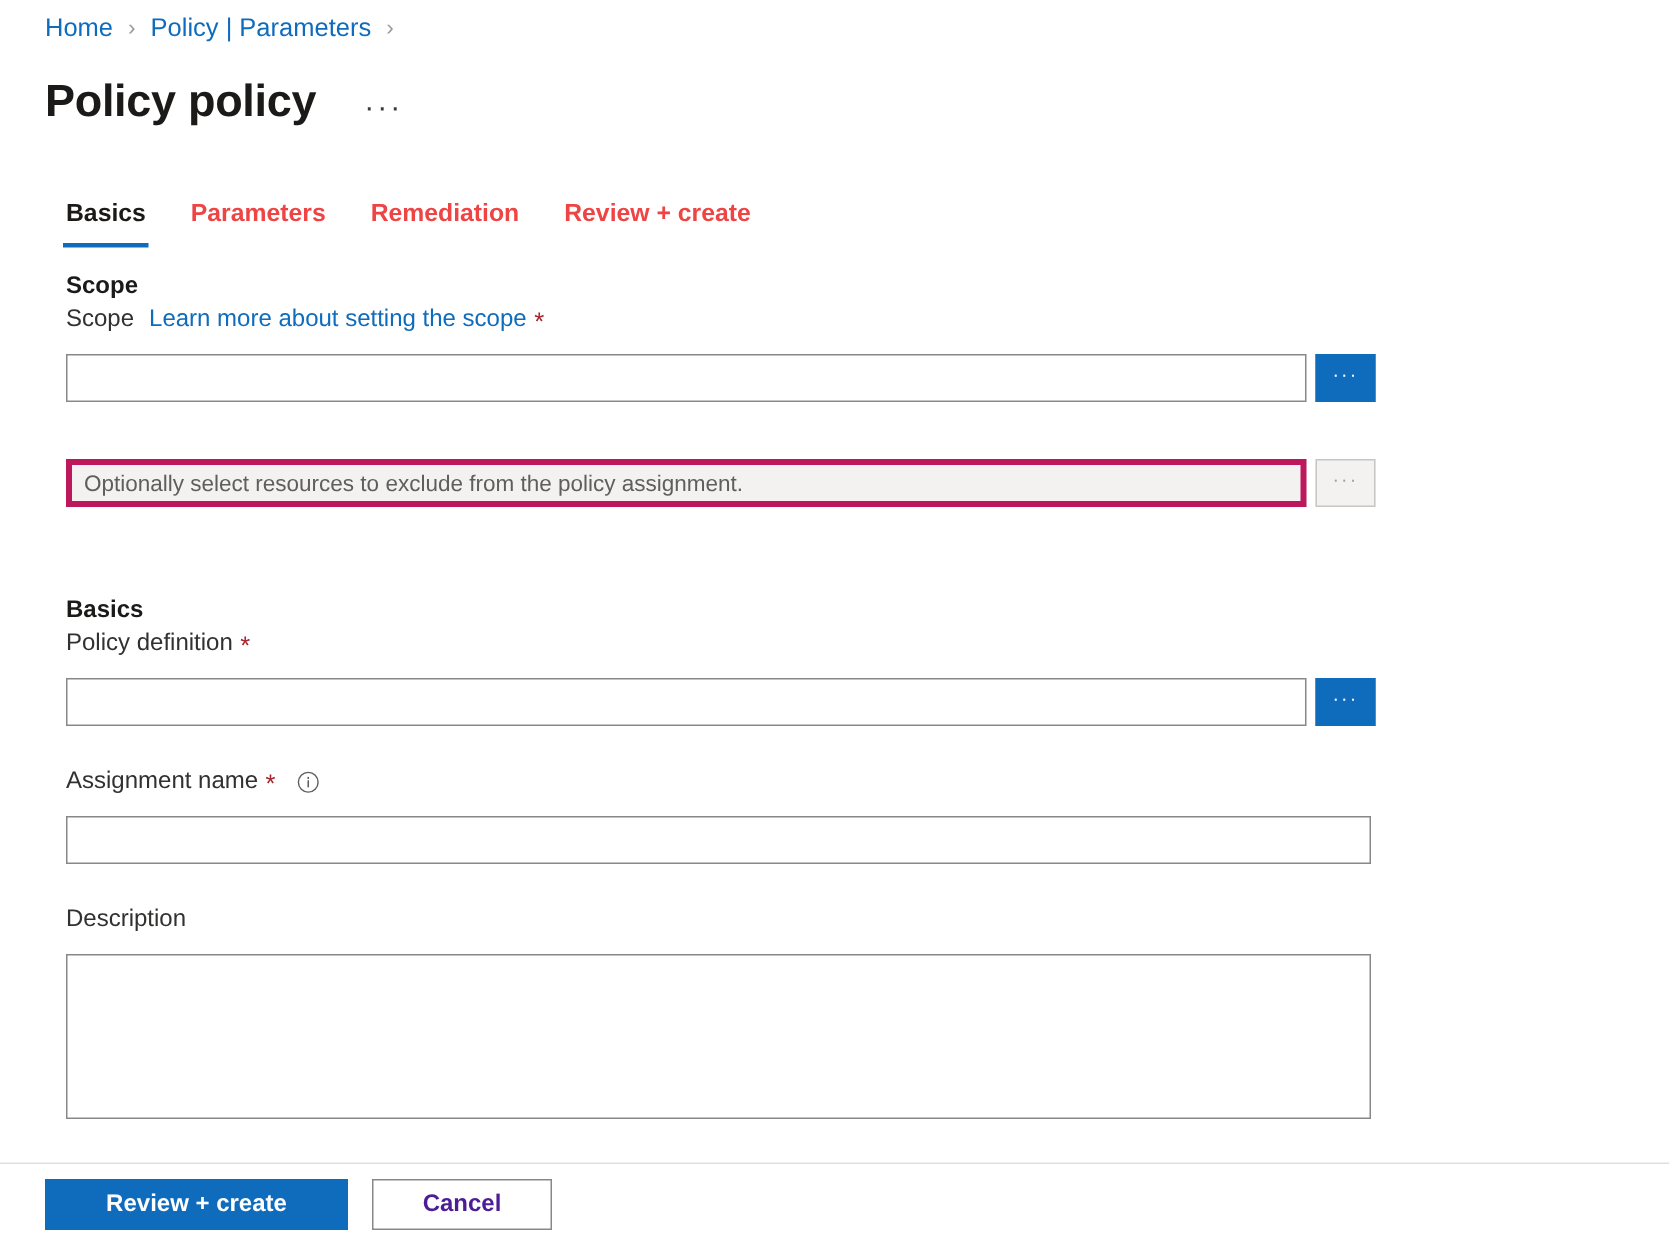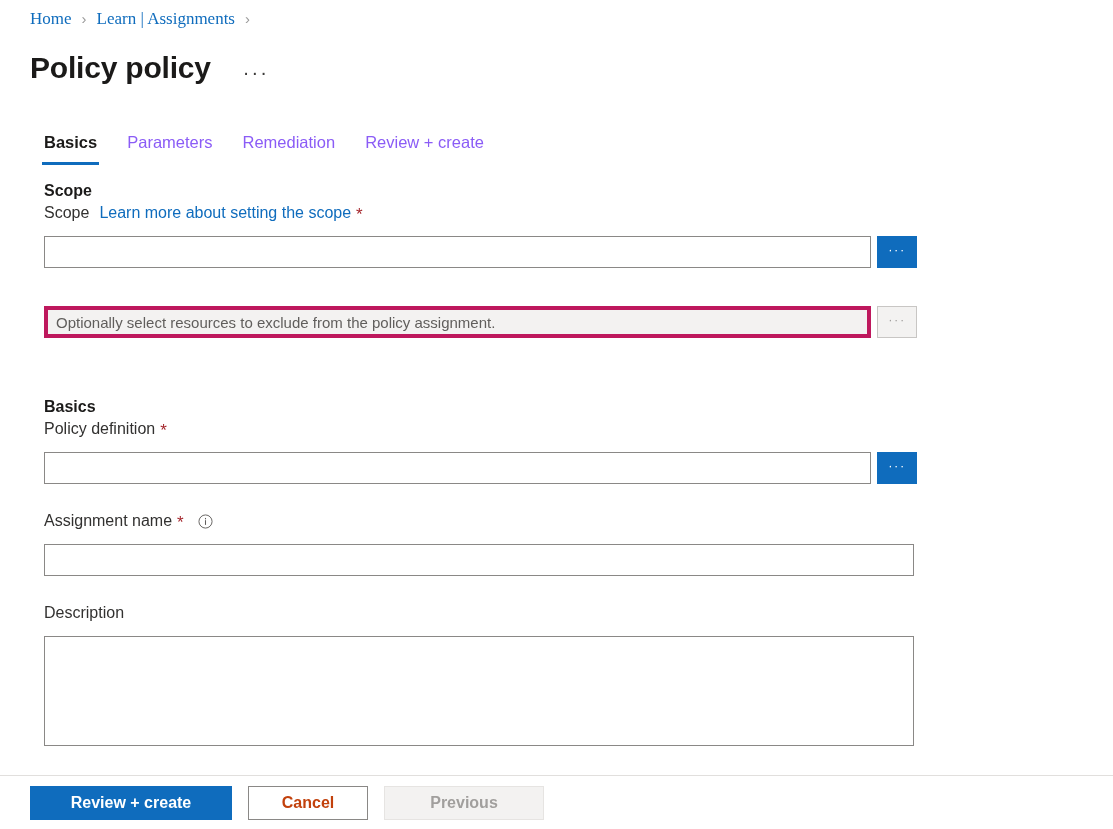--- a/index.html
+++ b/index.html
@@ -25,21 +25,20 @@
     display: flex;
     align-items: center;
     font-size: 17px;
     line-height: 22px;
     white-space: nowrap;
   }
   .crumb-link {
     color: #0f6cbd;
     cursor: pointer;
     text-decoration: none;
-    font-family: Liberation Serif, serif;
   }
   .crumb-sep {
     color: #9a9a9a;
     margin: 0 10px;
     font-size: 15px;
     font-weight: 300;
   }
 
   
   .title-row {
@@ -74,25 +73,26 @@
     left: 42px;
     top: 128px;
     display: flex;
     align-items: flex-start;
     height: 40px;
   }
   .tab {
     position: relative;
     font-size: 16.5px;
     line-height: 22px;
-    color: #8b5cf6;
+    color: #ef4444;
     padding: 3px 2px 12px 2px;
     margin-right: 26px;
     cursor: pointer;
     white-space: nowrap;
+    font-weight: bold;
   }
   .tab.active {
     font-weight: 700;
     color: #1b1a19;
   }
   .tab.active::after {
     content: "";
     position: absolute;
     left: 0;
     right: 0;
@@ -230,21 +230,21 @@
     box-sizing: border-box;
     height: 34px;
     min-width: 110px;
     padding: 0 18px;
     margin-right: 16px;
     font-family: "Liberation Sans", sans-serif;
     font-size: 16px;
     font-weight: 600;
     border: 1px solid #8a8886;
     background: #ffffff;
-    color: #c2410c;
+    color: #4c1d95;
     cursor: pointer;
     display: inline-flex;
     align-items: center;
     justify-content: center;
     white-space: nowrap;
   }
   .btn.primary {
     background: #0f6cbd;
     border-color: #0f6cbd;
     color: #ffffff;
@@ -259,21 +259,21 @@
   }
   .btn.cancel { min-width: 120px; }
   .btn.next { min-width: 122px; }
 </style>
 </head>
 <body>
 
 <div class="breadcrumb">
   <span class="crumb-link">Home</span>
   <span class="crumb-sep">›</span>
-  <span class="crumb-link">Learn | Assignments</span>
+  <span class="crumb-link">Policy | Parameters</span>
   <span class="crumb-sep">›</span>
 </div>
 
 <div class="title-row">
   <div class="page-title">Policy policy</div>
   <div class="title-ellipsis">···</div>
 </div>
 
 <div class="tabs">
   <div class="tab active">Basics</div>
@@ -345,14 +345,13 @@
   <div class="gap-s"></div>
   <div class="field-row">
     <textarea class="ta" placeholder="" style=""></textarea>
   </div>
 
 </div>
 
 <div class="footer">
   <button class="btn primary">Review + create</button>
   <button class="btn cancel">Cancel</button>
-  <button class="btn disabled">Previous</button>
 </div>
 
 </body></html>

